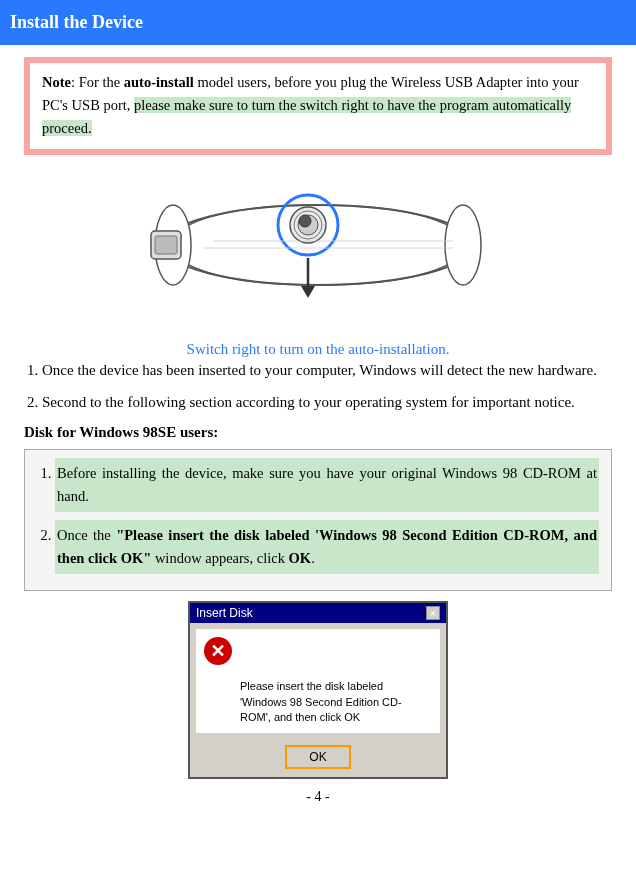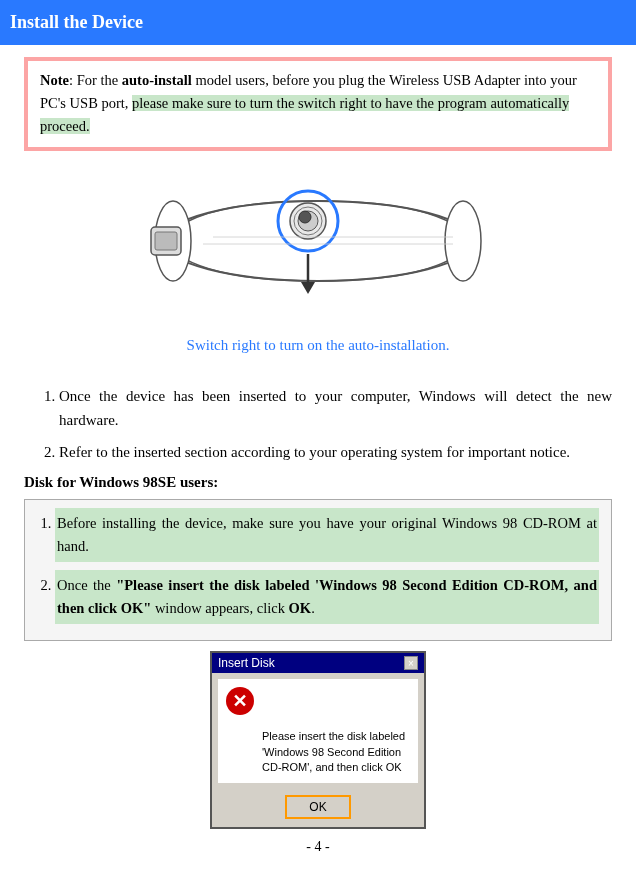--- a/index.html
+++ b/index.html
@@ -15,21 +15,21 @@
       background: #2979ff;
       color: #fff;
       font-weight: bold;
       font-size: 18px;
       padding: 12px 10px;
     }
     .content {
       padding: 12px 24px 16px 24px;
     }
     .note-box {
-      border: 4px solid #fca5a5;
+      border: 6px solid #fca5a5;
       padding: 8px 12px;
       margin-bottom: 18px;
       background: #fff;
       font-size: 14.5px;
       line-height: 1.6;
     }
     .note-box .note-label {
       font-weight: bold;
     }
     .note-box .auto-install {
@@ -39,24 +39,24 @@
       background: #c8e6c9;
     }
     .device-image-area {
       text-align: center;
       margin: 10px 0 4px 0;
     }
     .switch-caption {
       text-align: center;
       color: #2979ff;
       font-size: 15px;
-      margin-bottom: 30px;
+      margin-bottom: 0;
     }
     .numbered-list {
-      margin-left: 35px;
+      margin-left: 18px;
       margin-bottom: 10px;
     }
     .numbered-list li {
       margin-bottom: 8px;
       line-height: 1.6;
       text-align: justify;
     }
     .section-title {
       font-weight: bold;
       font-size: 15px;
@@ -75,21 +75,21 @@
     .note-green-box li {
       background: #c8e6c9;
       margin-bottom: 8px;
       padding: 4px 2px;
       line-height: 1.6;
       text-align: justify;
       font-size: 14.5px;
     }
     .insert-disk-dialog {
       border: 2px solid #555;
-      width: 216px;
+      width: 260px;
       margin: 10px auto 0 auto;
       background: #d4d0c8;
       font-family: Arial, sans-serif;
       font-size: 12px;
     }
     .dialog-title-bar {
       background: #000080;
       color: #fff;
       padding: 3px 6px;
       font-size: 12px;
@@ -203,21 +203,21 @@
 
       <line x1="80" y1="68" x2="320" y2="68" stroke="#ccc" stroke-width="0.8"></line>
       <line x1="70" y1="75" x2="320" y2="75" stroke="#ccc" stroke-width="0.8"></line>
     </svg>
   </div>
 
   <div class="switch-caption">Switch right to turn on the auto-installation.</div>
 
   <ol class="numbered-list">
     <li>Once the device has been inserted to your computer, Windows will detect the new hardware.</li>
-    <li>Refer to the inserted section according to your operating system for important notice.</li>
+    <li>Second to the following section according to your operating system for important notice.</li>
   </ol>
 
   <div class="section-title">Disk for Windows 98SE users:</div>
 
   <div class="note-green-box">
     <ol>
       <li>Before installing the device, make sure you have your original Windows 98 CD-ROM at hand.</li>
       <li>Once the <strong>"Please insert the disk labeled 'Windows 98 Second Edition CD-ROM, and then click OK"</strong> window appears, click <strong>OK</strong>.</li>
     </ol>
   </div>

